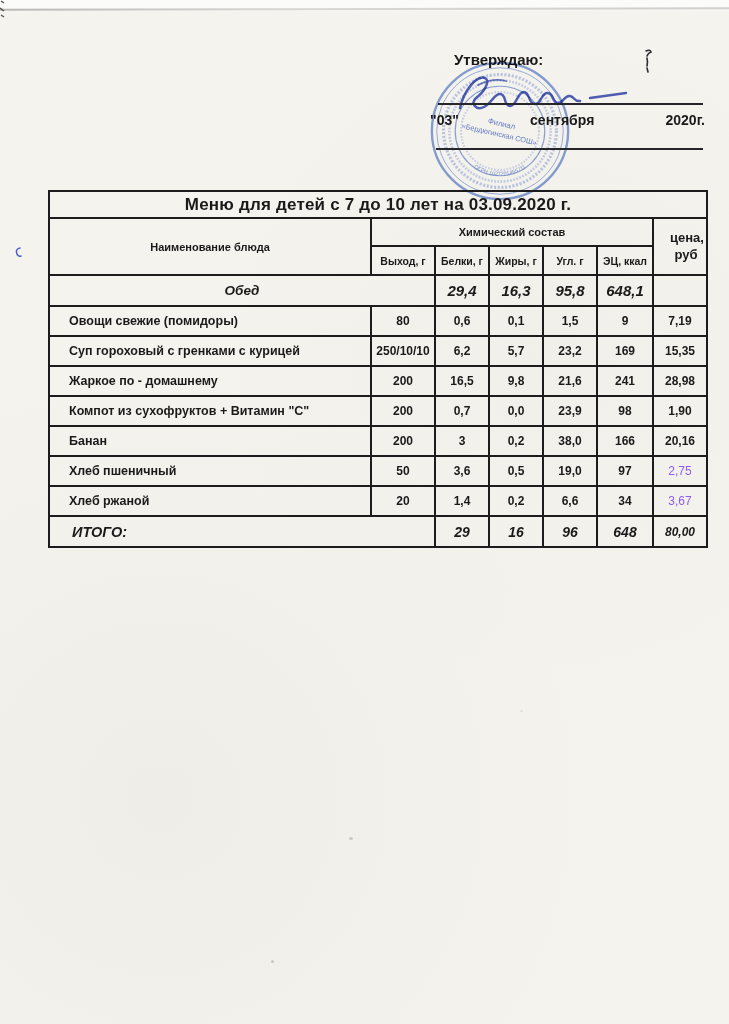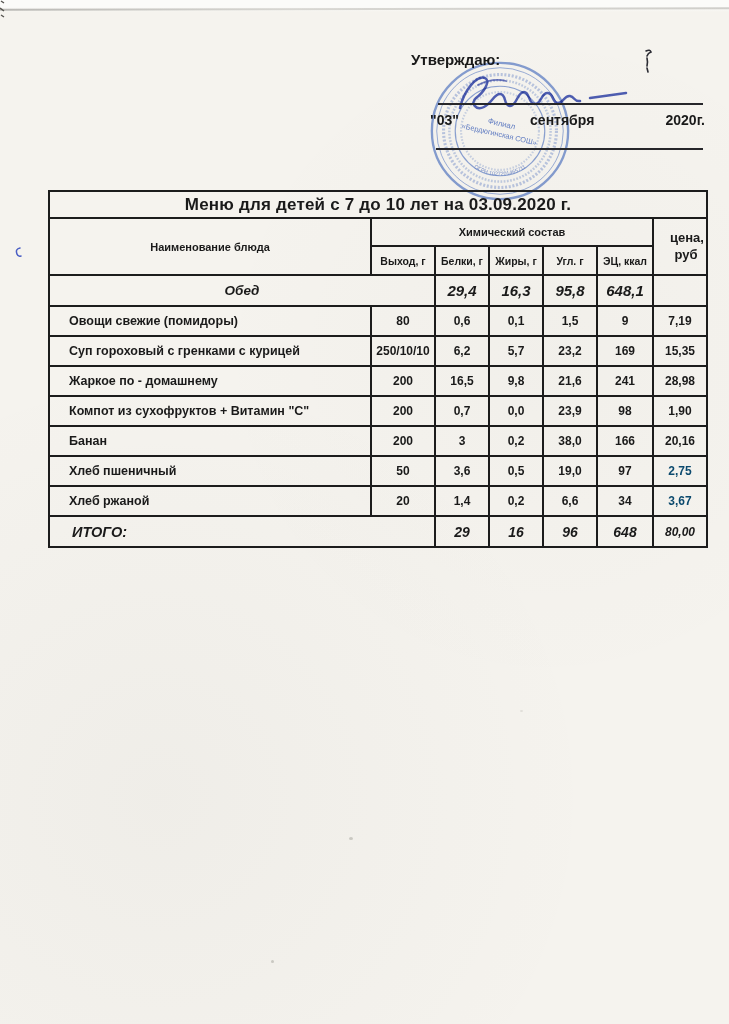--- a/index.html
+++ b/index.html
@@ -15,21 +15,21 @@
     position:relative;
     overflow:hidden;
   }
   .scanline { position:absolute; left:0; top:8px; width:100%; height:2px;
     background:linear-gradient(90deg, #999894, #c6c5c0 40%, #b9b8b3); opacity:.65;
     transform:rotate(-0.12deg); }
   .corner-speck { position:absolute; left:0; top:0; width:8px; height:20px; }
   .dust { position:absolute; border-radius:50%; background:rgba(110,110,100,.3); filter:blur(.7px); }
 
   
-  .approve-label { position:absolute; left:411px; top:51px; font-size:15px; font-weight:bold; }
+  .approve-label { position:absolute; left:454px; top:51px; font-size:15px; font-weight:bold; }
   .ink-speck { position:absolute; left:640px; top:48px; }
   .stamp { position:absolute; left:427px; top:58px; width:146px; height:146px;
     mix-blend-mode:multiply; opacity:.9; }
   .signature { position:absolute; left:450px; top:70px; width:198px; height:48px;
     mix-blend-mode:multiply; }
   .sig-line-1 { position:absolute; left:438px; top:103px; width:265px; height:2px; background:#26262a; }
   .sig-line-2 { position:absolute; left:436px; top:148px; width:267px; height:2px; background:#26262a; }
   .date-row { position:absolute; left:430px; top:112px; width:275px; display:flex;
     justify-content:space-between; font-size:14px; font-weight:bold; }
   .margin-squiggle { position:absolute; left:12px; top:245px; }
@@ -43,21 +43,21 @@
   td.hdr-dish { font-size:11px; font-weight:bold; }
   td.hdr-chem { height:28px; font-size:11px; font-weight:bold; }
   td.hdr-sub { height:29px; font-size:10.5px; font-weight:bold; }
   td.hdr-price { font-size:13px; font-weight:bold; line-height:1.25;padding-left:16px; }
   tr.section-row td { height:31px; }
   td.section-name { font-size:13.5px; font-weight:bold; font-style:italic; }
   td.num-i { font-size:15px; font-weight:bold; font-style:italic; }
   tr.data-row td { height:30px; }
   td.dish { text-align:left; padding-left:19px; font-size:12.5px; font-weight:bold; }
   td.num { font-size:12px; font-weight:bold; }
-  td.num.light { font-weight:bold; color:#0c4a6e; font-size:12px;border-radius:15px; }
+  td.num.light { font-weight:normal; color:#8b5cf6; font-size:12px;border-radius:15px; }
   tr.total-row td { height:31px; }
   td.total-label { text-align:left; padding-left:22px; font-size:14.5px; font-weight:bold; font-style:italic; }
   td.total-num { font-size:14px; font-weight:bold; font-style:italic; }
   td.total-price { font-size:12px; font-weight:bold; font-style:italic; }
 </style>
 </head>
 <body>
 
 <div class="scanline"></div>
 <svg class="corner-speck" viewBox="0 0 8 20">

